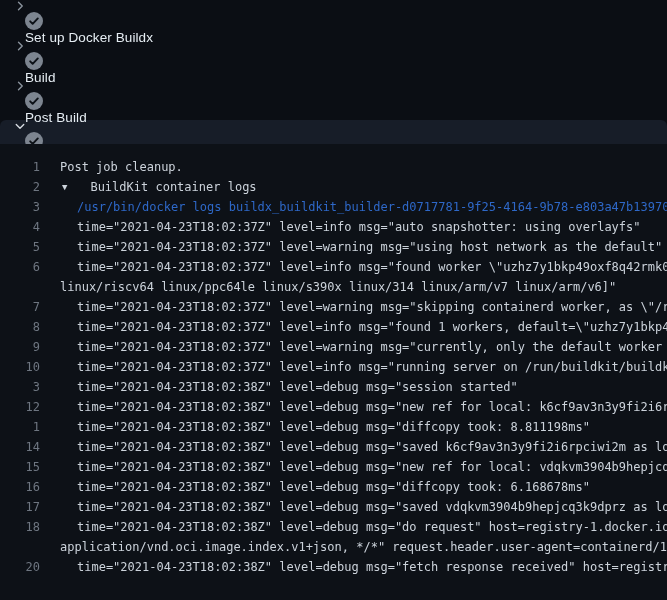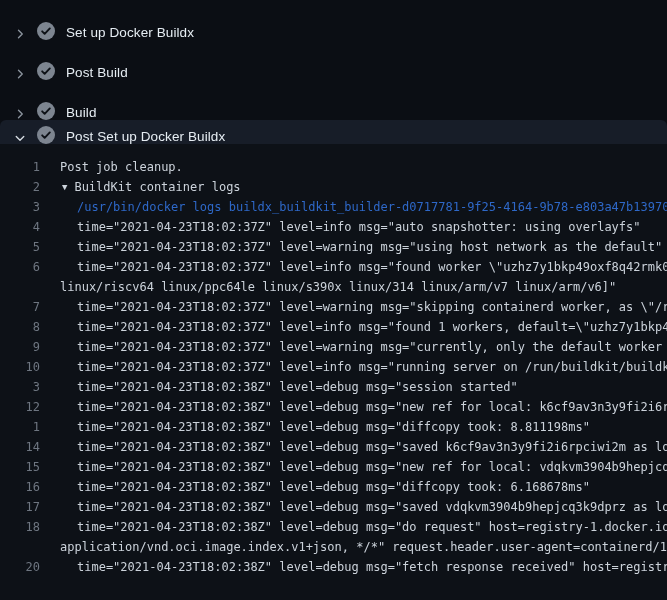--- a/index.html
+++ b/index.html
@@ -15,38 +15,38 @@
     --log-text:#ccd3db;
     --command-text:#2e68c8;
   }
   *{box-sizing:border-box;margin:0;padding:0;}
   html,body{width:667px;height:600px;overflow:hidden;}
   body{background:var(--log-bg);font-family:"Liberation Sans",sans-serif;}
   .app{width:667px;height:600px;overflow:hidden;display:flex;flex-direction:column;}
 
   
   .step-list{background:var(--page-bg);}
-  .step{display:flex;align-items:flex-end;height:40px;padding-left:14px;cursor:pointer;}
+  .step{display:flex;align-items:flex-start;height:40px;padding-left:14px;cursor:pointer;flex-direction:column;}
   .step.expanded{height:24px;background:var(--header-highlight-bg);border-radius:6px 6px 0 0;}
   .chev{width:12px;height:12px;color:var(--chevron);flex:0 0 auto;}
   .step.expanded .chev{color:var(--chevron-expanded);}
   .step .chev-down{display:none;}
   .step.expanded .chev-down{display:block;}
   .check{width:18px;height:18px;margin-left:11px;flex:0 0 auto;display:block;}
   .step-label{margin-left:11px;font-size:13.5px;color:var(--step-label);letter-spacing:.1px;white-space:nowrap;}
 
   
   .log-area{background:var(--log-bg);flex:1 1 auto;padding-top:13px;overflow:hidden;}
   .log-row{display:flex;height:20px;align-items:center;font-family:"DejaVu Sans Mono","Liberation Mono",monospace;font-size:12px;line-height:20px;white-space:pre;overflow:hidden;}
   .ln{flex:0 0 40px;width:40px;text-align:right;color:var(--line-number);cursor:pointer;}
   .lt{margin-left:20px;color:var(--log-text);}
   .log-row.ind1 .lt{margin-left:37px;}
   .log-row.command .lt{color:var(--command-text);}
   .group-marker{margin-left:22px;margin-right:7px;font-size:9px;color:var(--log-text);cursor:pointer;}
-  .log-row.group .lt{margin-left:0;text-align:center;}
+  .log-row.group .lt{margin-left:16px;text-align:center;}
 </style>
 </head>
 <body>
 
 <div class="app">
   <div class="step-list">
       <div class="step">
     <svg class="chev chev-right" viewBox="0 0 16 16">
           <path d="M6 3l5 5-5 5" fill="none" stroke="currentColor" stroke-width="1.8" stroke-linecap="round" stroke-linejoin="round"></path>
         </svg>
@@ -59,32 +59,32 @@
   </div>
       <div class="step">
     <svg class="chev chev-right" viewBox="0 0 16 16">
           <path d="M6 3l5 5-5 5" fill="none" stroke="currentColor" stroke-width="1.8" stroke-linecap="round" stroke-linejoin="round"></path>
         </svg>
 
     <svg class="check" viewBox="0 0 16 16">
           <circle cx="8" cy="8" r="8" fill="var(--check-circle)"></circle>
           <path d="M4.6 8.3l2.2 2.2 4.6-4.8" fill="none" stroke="var(--check-mark)" stroke-width="1.7" stroke-linecap="round" stroke-linejoin="round"></path>
         </svg>
-    <span class="step-label">Post Build</span>
+    <span class="step-label">Build</span>
   </div>
       <div class="step">
     <svg class="chev chev-right" viewBox="0 0 16 16">
           <path d="M6 3l5 5-5 5" fill="none" stroke="currentColor" stroke-width="1.8" stroke-linecap="round" stroke-linejoin="round"></path>
         </svg>
 
     <svg class="check" viewBox="0 0 16 16">
           <circle cx="8" cy="8" r="8" fill="var(--check-circle)"></circle>
           <path d="M4.6 8.3l2.2 2.2 4.6-4.8" fill="none" stroke="var(--check-mark)" stroke-width="1.7" stroke-linecap="round" stroke-linejoin="round"></path>
         </svg>
-    <span class="step-label">Build</span>
+    <span class="step-label">Post Build</span>
   </div>
       <div class="step expanded">
 
     <svg class="chev chev-down" viewBox="0 0 16 16">
           <path d="M3 6l5 5 5-5" fill="none" stroke="currentColor" stroke-width="1.8" stroke-linecap="round" stroke-linejoin="round"></path>
         </svg>
     <svg class="check" viewBox="0 0 16 16">
           <circle cx="8" cy="8" r="8" fill="var(--check-circle)"></circle>
           <path d="M4.6 8.3l2.2 2.2 4.6-4.8" fill="none" stroke="var(--check-mark)" stroke-width="1.7" stroke-linecap="round" stroke-linejoin="round"></path>
         </svg>

